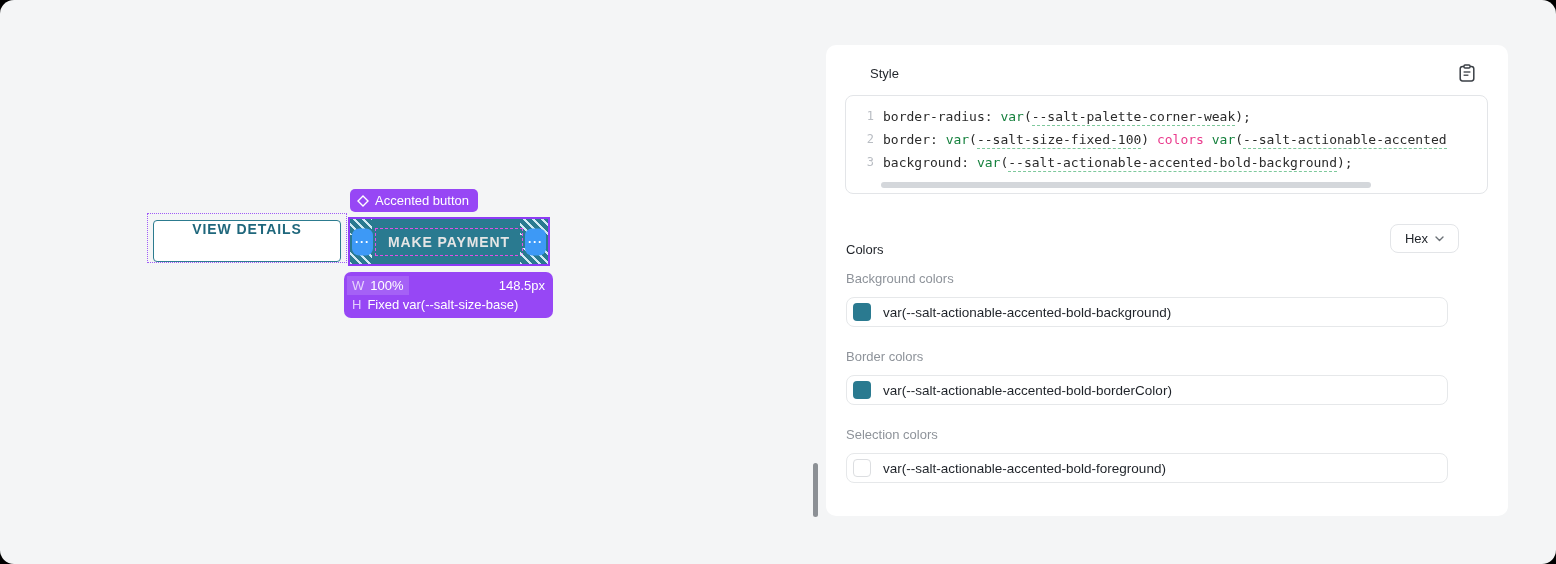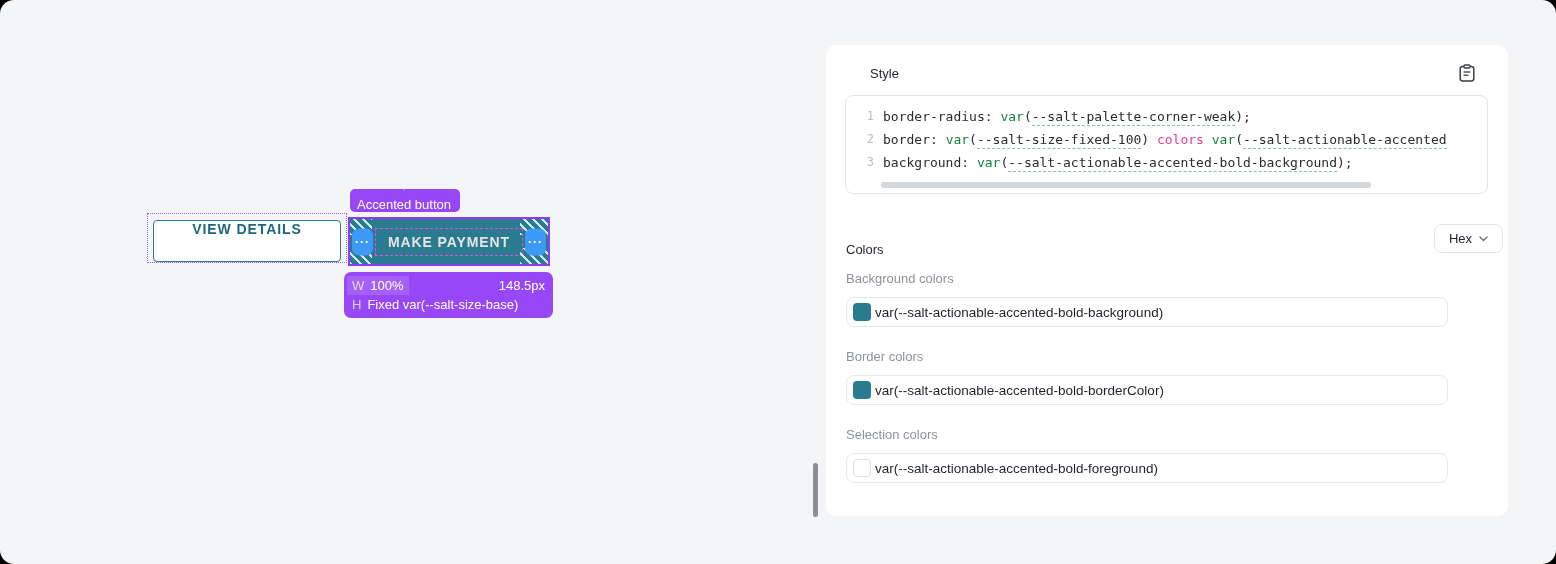--- a/index.html
+++ b/index.html
@@ -1,21 +1,21 @@
 <!DOCTYPE html>
 <html><head>
 <meta charset="utf-8">
 <style>
   html,body{margin:0;padding:0;background:#000;}
   .screen{position:relative;width:1556px;height:564px;background:#f4f5f6;border-radius:14px;
     overflow:hidden;font-family:"Liberation Sans",sans-serif;-webkit-font-smoothing:antialiased;}
 
   
   .component-badge{position:absolute;left:350px;top:189px;height:23px;display:inline-flex;align-items:center;
-    gap:6px;padding:0 9px 0 7px;background:#9747f5;border-radius:5px;color:#fff;font-size:13px;font-weight:500;flex-direction:column;}
+    gap:6px;padding:0 9px 0 7px;background:#9747f5;border-radius:5px;color:#fff;font-size:13px;font-weight:500;}
   .vd-selection{position:absolute;left:147px;top:213px;width:200px;height:50px;border:1px dotted #a05cf7;
     box-sizing:border-box;}
   .vd-button{position:absolute;left:153px;top:220px;width:188px;height:42px;background:#fff;
     border:1px solid #2c7b8f;border-radius:4px;box-sizing:border-box;display:flex;align-items:flex-start;
     justify-content:center;color:#1f677c;font-size:14px;font-weight:700;letter-spacing:0.9px;}
   .mp-selection{position:absolute;left:348px;top:217px;width:202px;height:49px;border:2px solid #8d3bf5;
     box-sizing:border-box;background:#2a7a90;}
   .mp-inner{position:relative;width:100%;height:100%;display:flex;align-items:center;justify-content:center;}
   .hatch{position:absolute;background:repeating-linear-gradient(45deg,rgba(217,240,249,0.95) 0 2px,rgba(217,240,249,0) 2px 6.5px);}
   .hatch.tl{left:0;top:0;width:22px;height:16px;}
@@ -45,26 +45,26 @@
     border:1px solid #e3e5e8;border-radius:8px;overflow:hidden;padding-top:9px;}
   .code-line{display:flex;line-height:23px;font-family:"DejaVu Sans Mono","Liberation Mono",monospace;font-size:13px;}
   .line-num{width:28px;flex:0 0 28px;text-align:right;padding-right:9px;color:#b9bdc3;font-size:12px;}
   .code-text{white-space:pre;color:#2b2b2b;}
   .tok-function{color:#15803d;}
   .tok-keyword{color:#ea3b8d;}
   .tok-variable{border-bottom:1px dashed #7ec99c;padding-bottom:1px;text-align:center;}
   .code-hscroll{position:absolute;left:35px;bottom:5px;width:490px;height:6px;background:#d4d7db;border-radius:3px;}
 
   .colors-title{position:absolute;left:20px;top:185px;font-size:13px;color:#1f2329;font-weight:500;margin-top:12px;}
-  .format-select{position:absolute;left:608px;top:179px;width:69px;height:29px;box-sizing:border-box;
+  .format-select{position:absolute;left:564px;top:179px;width:69px;height:29px;box-sizing:border-box;
     border:1px solid #e3e5e8;border-radius:8px;background:#fff;display:flex;align-items:center;
     justify-content:center;gap:7px;font-size:13px;color:#1f2329;cursor:pointer;}
   .color-groups{position:absolute;left:20px;top:226px;width:602px;}
   .group-label{font-size:13px;color:#8e939a;margin:0 0 11px 0;}
-  .color-row{display:flex;align-items:center;gap:4px;height:30px;box-sizing:border-box;
+  .color-row{display:flex;align-items:center;gap:12px;height:30px;box-sizing:border-box;
     border:1px solid #e6e8ea;border-radius:8px;background:#fff;padding:0 6px;margin-bottom:22px;cursor:pointer;}
   .swatch{width:18px;height:18px;border-radius:4px;box-sizing:border-box;flex:0 0 18px;}
   .swatch.light{border:1px solid #dcdee1;}
   .color-value{font-size:13.5px;color:#1f2329;}
 </style>
 </head>
 <body>
 
 <div class="screen">
 

